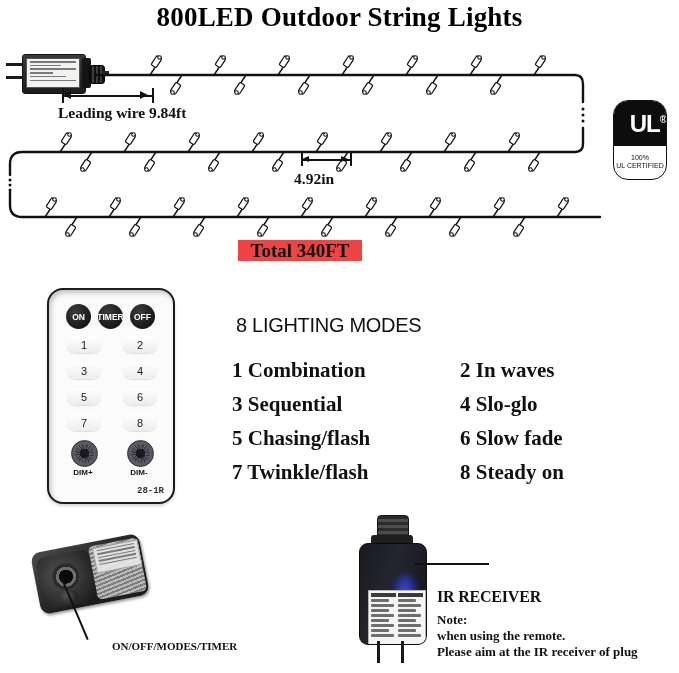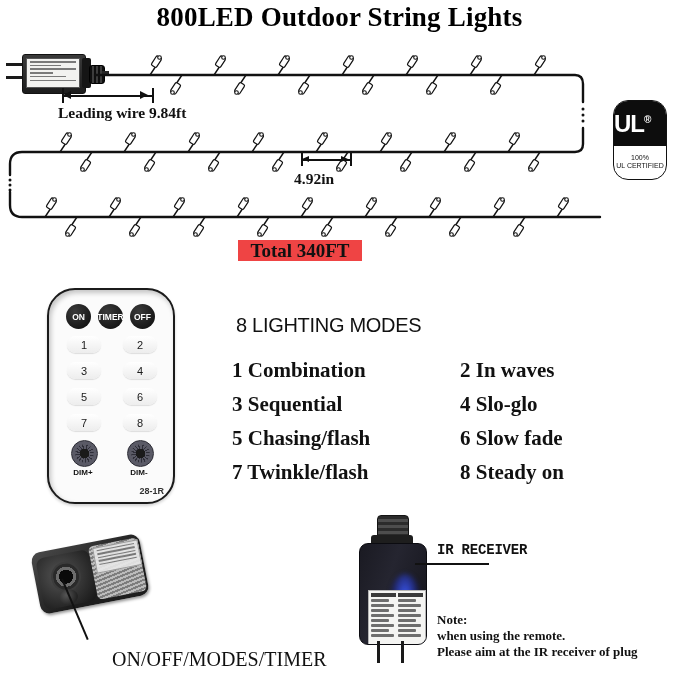--- a/index.html
+++ b/index.html
@@ -64,52 +64,52 @@
   #dimTotal .tk{position:absolute;top:0;width:1.4px;height:13px;background:#9b9b9b;}
   #dimTotal .tkL{left:0}#dimTotal .tkR{left:584px}
   #totalTxt{left:0;top:240px;width:600px;text-align:center;font-weight:bold;
         font-size:19px;background:#fff;}
   #totalTxt span{background:#ef4444;padding:0 12px;}
 
   
   #ul{left:613px;top:100px;width:52px;height:78px;
       border:1.5px solid #111;border-radius:15px;overflow:hidden;background:#fff;}
   #ul .top{height:45px;background:#0d0d0d;border-radius:13px 13px 0 0;
-      display:flex;align-items:center;justify-content:flex-start;}
+      display:flex;align-items:center;justify-content:flex-end;}
   #ul .top b{color:#fff;font-family:"Liberation Sans",sans-serif;font-weight:bold;
       font-size:24px;letter-spacing:-1px;line-height:1;}
   #ul .top sup{font-size:10px;vertical-align:super;}
   #ul .bot{height:31px;display:flex;flex-direction:column;align-items:center;
       justify-content:center;gap:1px;}
   #ul .bot span{font-family:"Liberation Sans",sans-serif;font-size:7px;color:#111;}
 
   
   #remote{left:47px;top:288px;width:124px;height:212px;background:#fbfbfb;
-     border:2px solid #1b1b1b;border-radius:28px;
+     border:2px solid #1b1b1b;border-radius:16px;
      box-shadow:2px 3px 5px rgba(0,0,0,.22) inset, 0 2px 3px rgba(0,0,0,.18);}
   #remote .rbtn{position:absolute;width:25px;height:25px;border-radius:50%;
      background:radial-gradient(circle at 35% 30%,#3a3a3a,#0a0a0a);
      display:flex;align-items:center;justify-content:center;
      color:#fff;font-family:"Liberation Sans",sans-serif;font-weight:bold;font-size:8.5px;}
   #remote .num{position:absolute;width:34px;height:17px;border-radius:9px;
      background:linear-gradient(180deg,#ffffff,#ededed);
      display:flex;align-items:center;justify-content:center;
      font-family:"Liberation Sans",sans-serif;font-size:11px;color:#1a1a1a;
      box-shadow:0 1px 1px rgba(0,0,0,.12);}
   #remote .dial{position:absolute;width:25px;height:25px;border-radius:50%;
      background:radial-gradient(circle at 50% 50%,#1a1a1a 0 5px,#4a4a56 5px 8px,#5a5a66 8px 100%);
      border:1px solid #2a2a33;}
   #remote .dial::before{content:"";position:absolute;inset:3px;border-radius:50%;
      background:repeating-conic-gradient(#5a5a66 0deg 14deg,#2e2e38 14deg 22deg);
      -webkit-mask:radial-gradient(circle,transparent 0 5px,#000 5px 100%);
              mask:radial-gradient(circle,transparent 0 5px,#000 5px 100%);}
   #remote .dlab{position:absolute;font-family:"Liberation Sans",sans-serif;
      font-size:8px;font-weight:bold;color:#111;width:34px;text-align:center;}
   #remote .model{position:absolute;right:9px;bottom:6px;
-     font-family:Liberation Sans, sans-serif;font-size:9px;color:#333;font-weight:bold;}
+     font-family:Liberation Mono, monospace;font-size:9px;color:#333;font-weight:bold;}
 
   
   #modesTitle{left:236px;top:314px;font-weight:normal;font-size:20px;
      font-family:"Liberation Sans",sans-serif;letter-spacing:-.3px;}
   #modesGrid{left:232px;top:358px;width:420px;
      display:grid;grid-template-columns:228px 192px;row-gap:9px;}
   #modesGrid div{font-weight:bold;font-size:21px;white-space:nowrap;}
 
   
   #conn{left:25px;top:533px;width:150px;height:85px;}
@@ -123,21 +123,21 @@
      border:2px solid #3c3c3c;}
   #conn .knob{position:absolute;left:16px;top:36px;width:19px;height:15px;border-radius:50%;
      background:radial-gradient(circle at 40% 35%,#555,#111);}
   #conn .grill{position:absolute;left:58px;top:4px;width:50px;height:54px;border-radius:5px;
      background:repeating-linear-gradient(-11deg,#d7d7d7 0 2px,#8e8e8e 2px 4px);opacity:.85;}
   #conn .lbl{position:absolute;left:62px;top:6px;width:44px;height:24px;background:#e9e9e9;
      border:1px solid #9a9a9a;opacity:.9;}
   #conn .lbl i{display:block;height:1.4px;background:#777;margin:2px 3px 0 3px;}
   #conn .lead{position:absolute;left:36px;top:46px;width:1.6px;height:66px;
      background:#111;transform:rotate(-23deg);transform-origin:top center;}
-  #connTxt{left:112px;top:640px;font-weight:normal;font-size:20px;white-space:nowrap;margin-top:8px;}
+  #connTxt{left:112px;top:640px;font-weight:bold;font-size:11px;white-space:nowrap;}
 
   
   #ir{left:355px;top:515px;width:76px;height:150px;}
   #ir .cap{position:absolute;left:22px;top:0;width:30px;height:22px;border-radius:4px 4px 2px 2px;
      background:repeating-linear-gradient(180deg,#2b2b2b 0 3px,#4d4d4d 3px 6px);
      border:1px solid #141414;}
   #ir .neck{position:absolute;left:16px;top:20px;width:42px;height:12px;background:#1e1e1e;
      border-radius:3px;}
   #ir .bodyx{position:absolute;left:4px;top:28px;width:66px;height:100px;border-radius:9px;
      background:linear-gradient(110deg,#1a1a22 0%,#252530 40%,#13131a 100%);
@@ -148,22 +148,22 @@
   #ir .lbl{position:absolute;left:8px;top:46px;width:58px;height:72px;background:#f4f4f2;
      border:1px solid #b5b5b5;display:flex;gap:2px;padding:2px;box-sizing:border-box;}
   #ir .lbl .col{flex:1;display:flex;flex-direction:column;gap:2.4px;}
   #ir .lbl .col i{display:block;height:2.6px;background:#6e6e6e;border-radius:1px;}
   #ir .lbl .col i:nth-child(odd){width:92%}
   #ir .lbl .col i:nth-child(even){width:72%}
   #ir .lbl .hd{height:4px;background:#3a3a3a;width:100%;}
   #ir .pin{position:absolute;top:126px;width:3px;height:22px;background:#1a1a1a;}
   #ir .pinA{left:22px}#ir .pinB{left:46px}
   #ir .lead{position:absolute;left:60px;top:48px;width:74px;height:1.6px;background:#111;}
-  #irTxt{left:437px;top:542px;font-weight:bold;font-size:14px;
-     font-family:Liberation Mono, monospace;letter-spacing:-.2px;}
+  #irTxt{left:437px;top:588px;font-weight:bold;font-size:16px;
+     font-family:Liberation Serif, serif;letter-spacing:-.2px;}
   #noteBox{left:437px;top:612px;width:240px;font-weight:bold;font-size:13px;line-height:16px;}
 </style>
 </head>
 <body>
 
 <div class="abs nosel" id="title">800LED Outdoor String Lights</div>
 
 <div class="abs" id="adapter">
   <div class="prong p1"></div>
   <div class="prong p2"></div>

